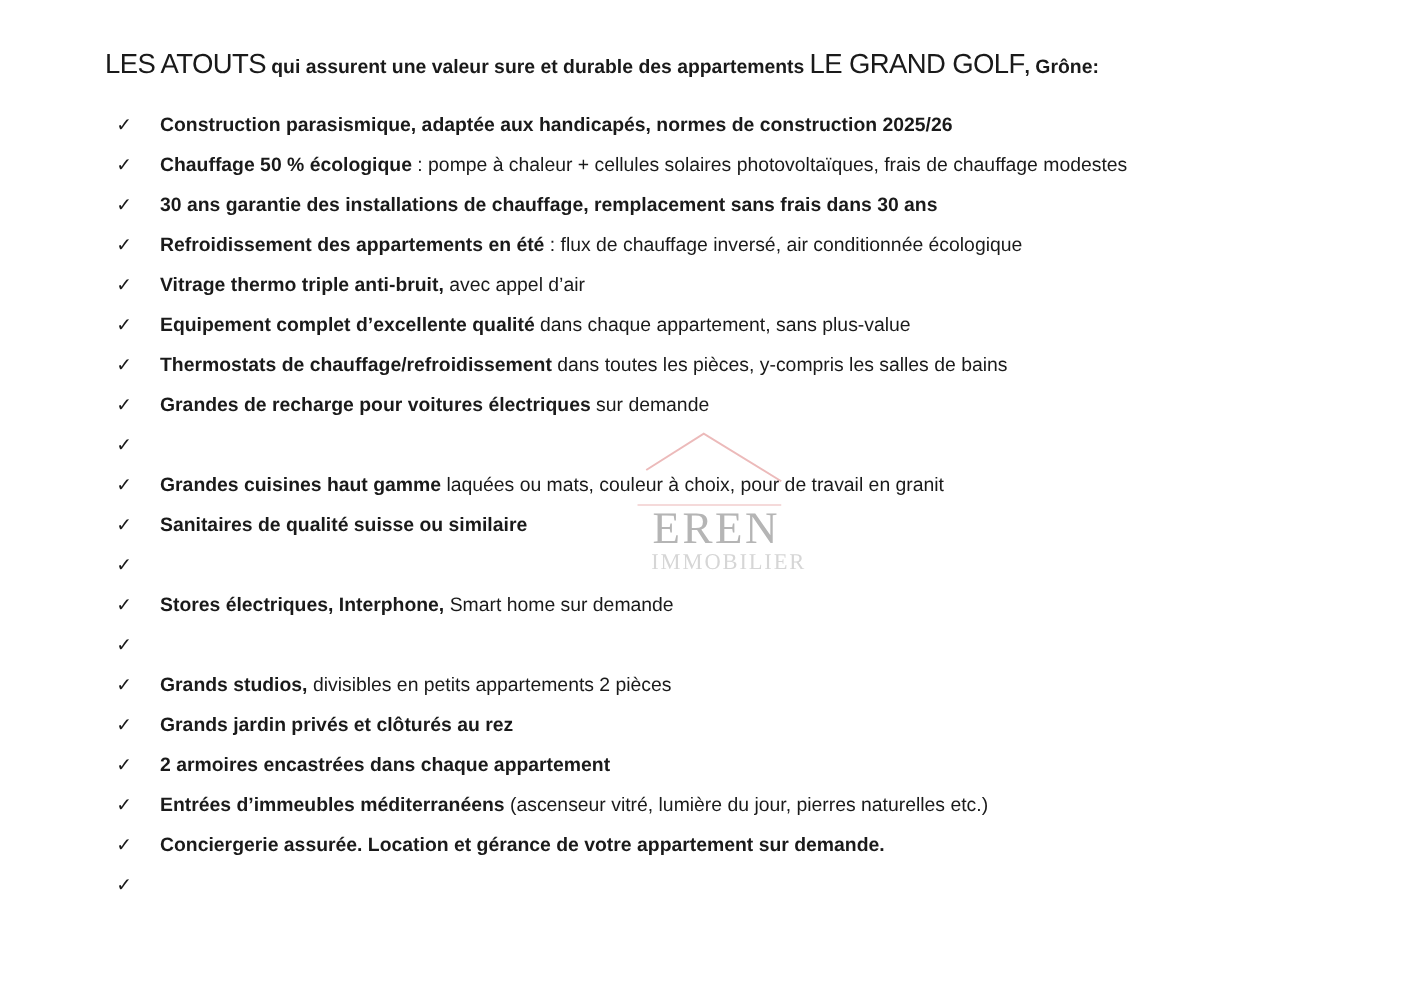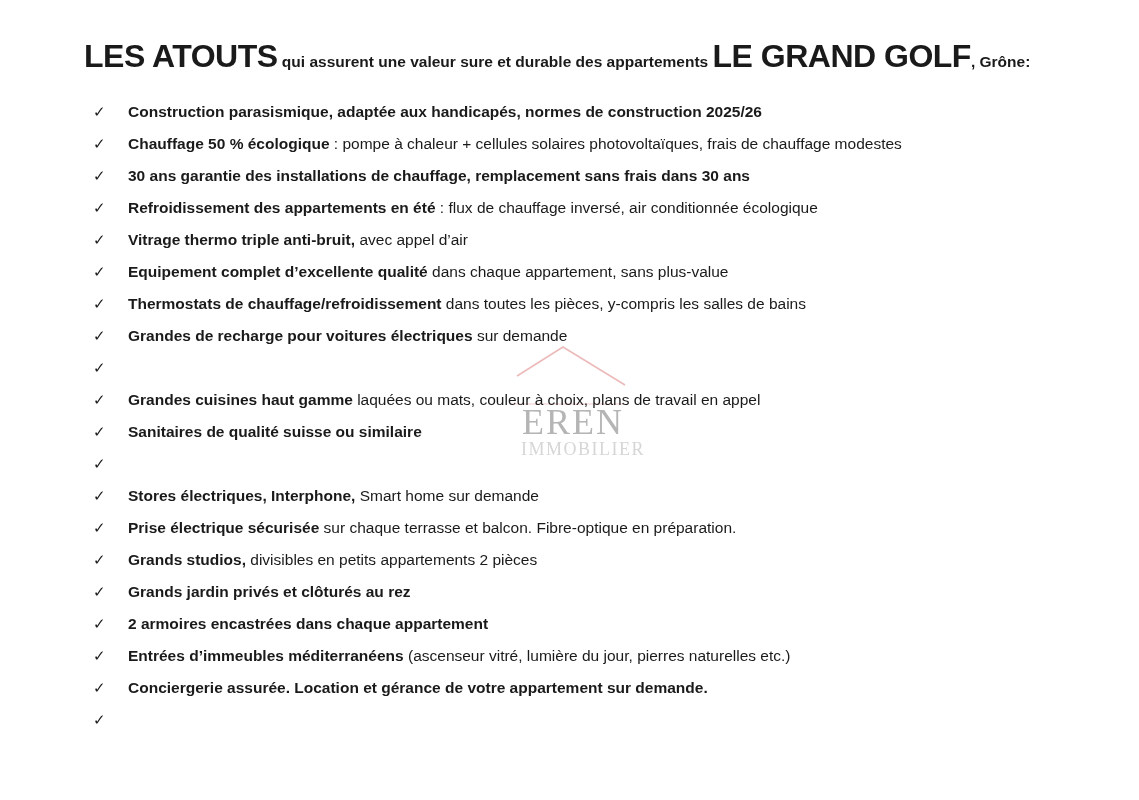--- a/index.html
+++ b/index.html
@@ -71,22 +71,22 @@
     z-index: 1;
     padding: 38px 40px 0 84px;
   }
   .title {
     font-size: 15.5px;
     font-weight: 700;
     white-space: nowrap;
     letter-spacing: 0;
   }
   .title .t-big {
-    font-size: 32px;
-    font-weight: 700;
+    font-size: 22px;
+    font-weight: 400;
     letter-spacing: -0.5px;
   }
   .list { margin-top: 26px; }
   .item {
     display: flex;
     align-items: flex-start;
     margin-bottom: 9.5px;
     font-size: 15.5px;
     line-height: 22.5px;
   }
@@ -159,40 +159,39 @@
     <span class="check">✓</span>
     <span class="text"><b class="lead">Grandes de recharge pour voitures électriques</b><span class="rest"> sur demande</span></span>
   </div>
 
   <div class="item">
     <span class="check">✓</span>
   </div>
 
   <div class="item">
     <span class="check">✓</span>
-    <span class="text"><b class="lead">Grandes cuisines haut gamme</b><span class="rest"> laquées ou mats, couleur à choix, plans de travail en appel</span></span>
+    <span class="text"><b class="lead">Grandes cuisines haut gamme</b><span class="rest"> laquées ou mats, couleur à choix, pour de travail en granit</span></span>
   </div>
 
   <div class="item">
     <span class="check">✓</span>
     <span class="text"><b class="lead">Sanitaires de qualité suisse ou similaire</b><span class="rest"></span></span>
   </div>
 
   <div class="item">
     <span class="check">✓</span>
   </div>
 
   <div class="item">
     <span class="check">✓</span>
     <span class="text"><b class="lead">Stores électriques, Interphone,</b><span class="rest"> Smart home sur demande</span></span>
   </div>
 
   <div class="item">
     <span class="check">✓</span>
-    <span class="text"><b class="lead">Prise électrique sécurisée</b><span class="rest"> sur chaque terrasse et balcon. Fibre-optique en préparation.</span></span>
   </div>
 
   <div class="item">
     <span class="check">✓</span>
     <span class="text"><b class="lead">Grands studios,</b><span class="rest"> divisibles en petits appartements 2 pièces</span></span>
   </div>
 
   <div class="item">
     <span class="check">✓</span>
     <span class="text"><b class="lead">Grands jardin privés et clôturés au rez</b><span class="rest"></span></span>

